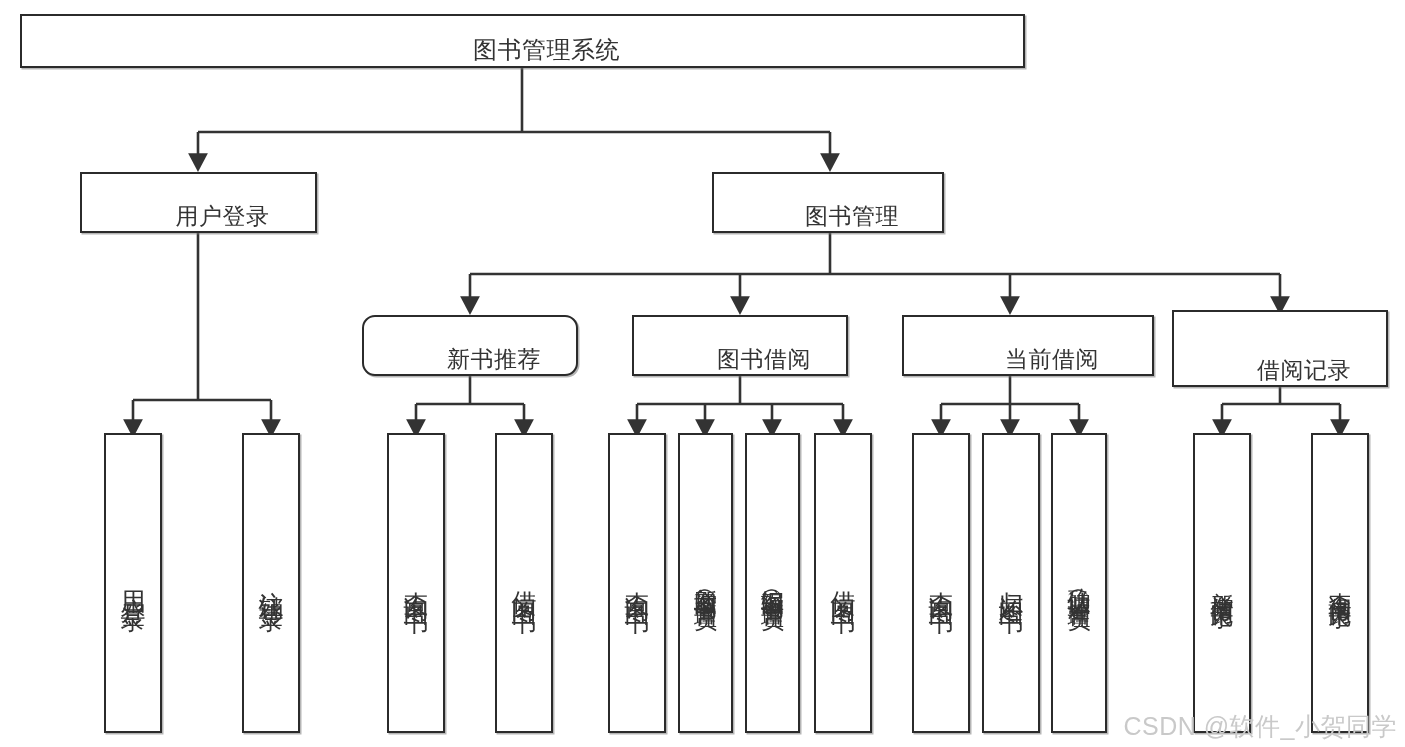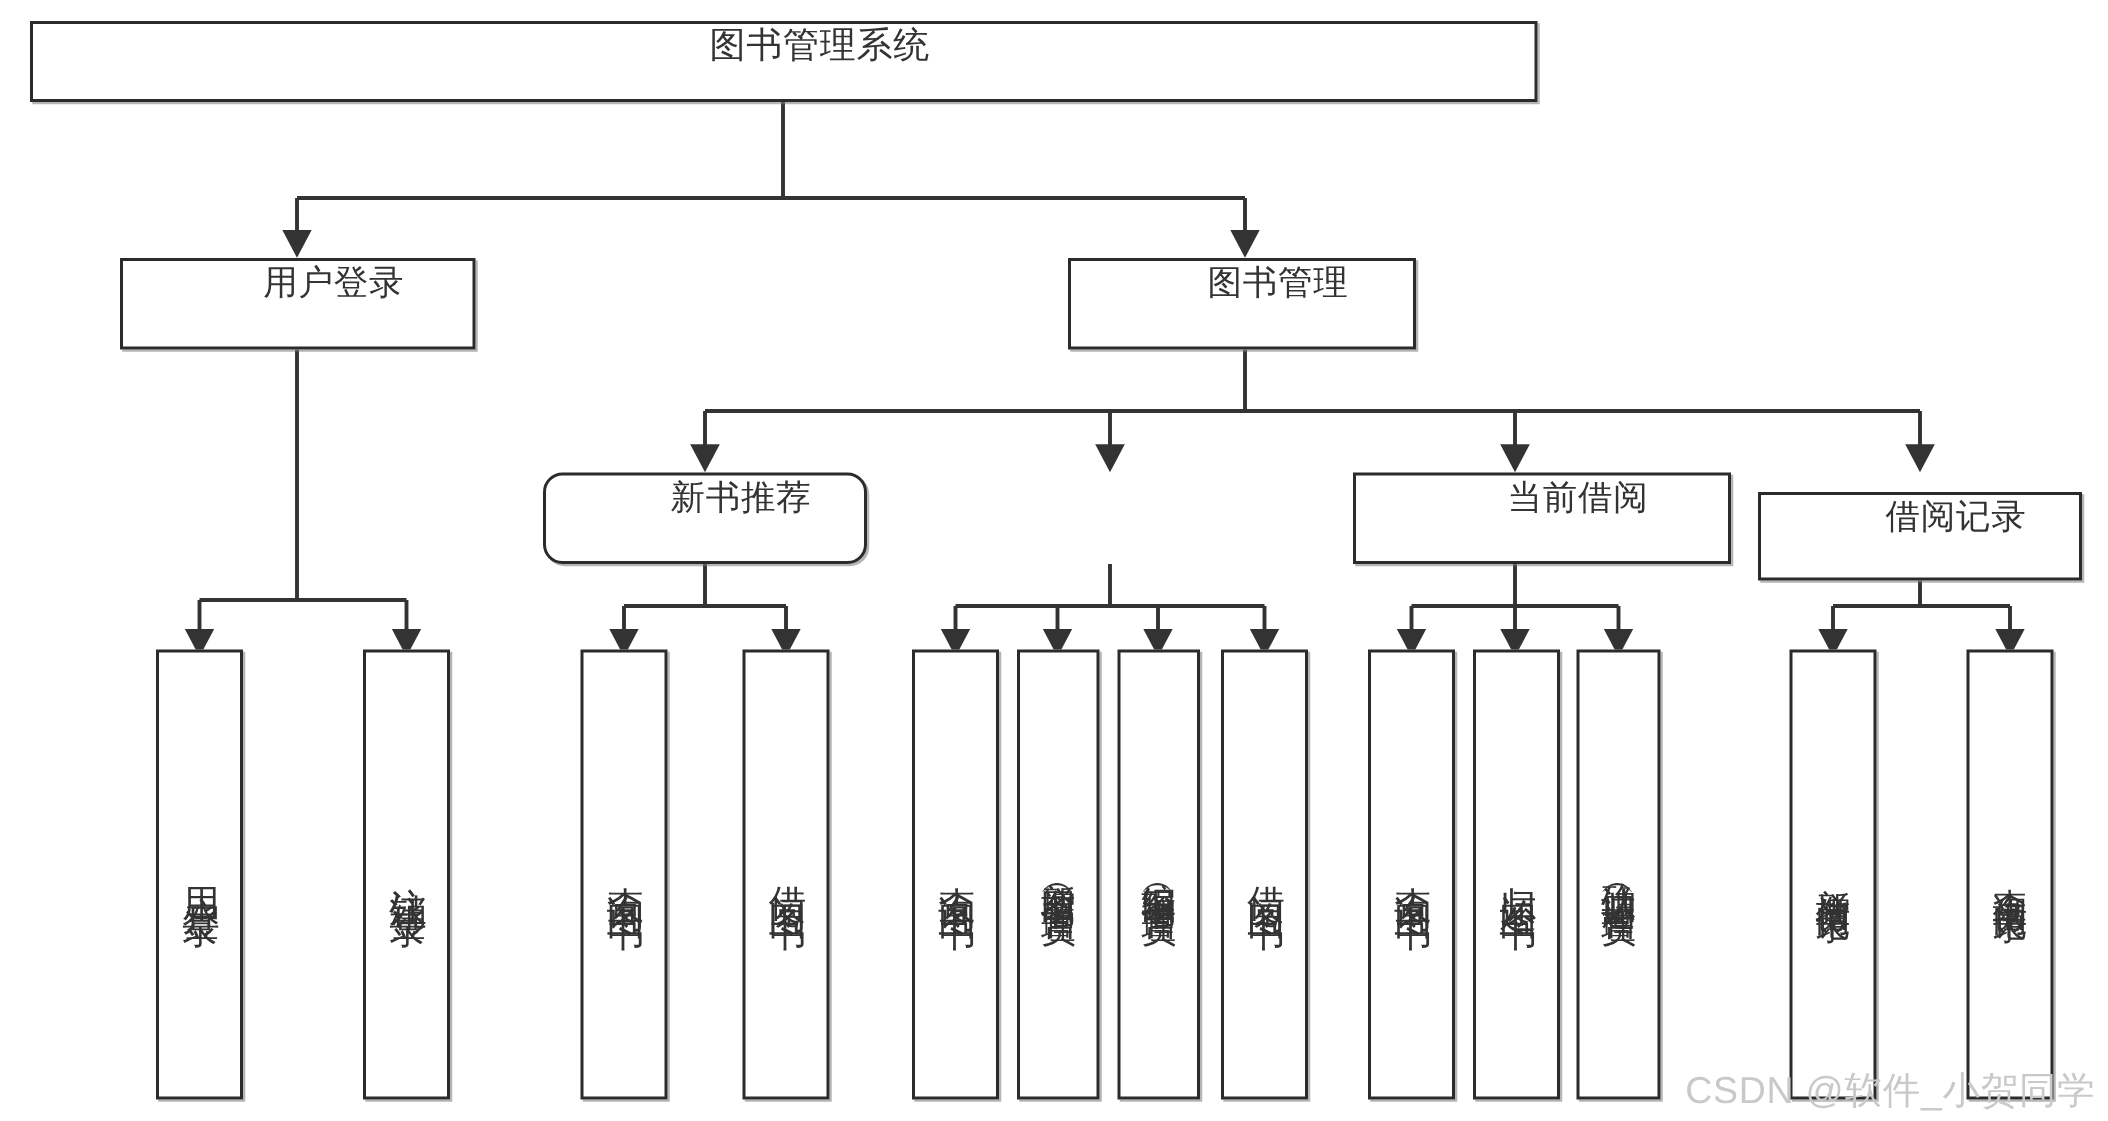--- a/index.html
+++ b/index.html
@@ -26,21 +26,21 @@
     height: 747px;
     pointer-events: none;
   }
   .node {
     position: absolute;
     box-sizing: border-box;
     background: #ffffff;
     border: 2px solid #2b2b2b;
     box-shadow: 1.5px 1.5px 0 rgba(120,120,120,0.55);
     display: flex;
-    align-items: flex-start;
+    align-items: flex-end;
     justify-content: center;
     color: #2f2f2f;
     z-index: 2;
     padding-left: 48px;
   }
   .node-label {
     display: block;
     text-align: center;
     line-height: 1.28;
     color: #333333;
@@ -147,24 +147,27 @@
   <div class="node horiz" style="left:80px; top:172px; width:237px; height:61px;">
     <span class="node-label">用户登录</span>
   </div>
   <div class="node horiz" style="left:712px; top:172px; width:232px; height:61px;">
     <span class="node-label">图书管理</span>
   </div>
 
   <div class="node horiz" style="left:362px; top:315px; width:216px; height:61px;border-radius:13px;">
     <span class="node-label">新书推荐</span>
   </div>
+  <div class="node horiz" style="left:632px; top:315px; width:216px; height:61px;">
+    <span class="node-label">图书借阅</span>
+  </div>
   <div class="node horiz" style="left:902px; top:315px; width:252px; height:61px;">
     <span class="node-label">当前借阅</span>
   </div>
-  <div class="node horiz" style="left:1172px; top:328px; width:216px; height:59px;">
+  <div class="node horiz" style="left:1172px; top:310px; width:216px; height:77px;">
     <span class="node-label">借阅记录</span>
   </div>
 
   <div class="node vert" style="left:104px; top:433px; width:58px; height:300px;">
     <span class="node-label">用户登录</span>
   </div>
   <div class="node vert" style="left:242px; top:433px; width:58px; height:300px;">
     <span class="node-label">注销登录</span>
   </div>
 

